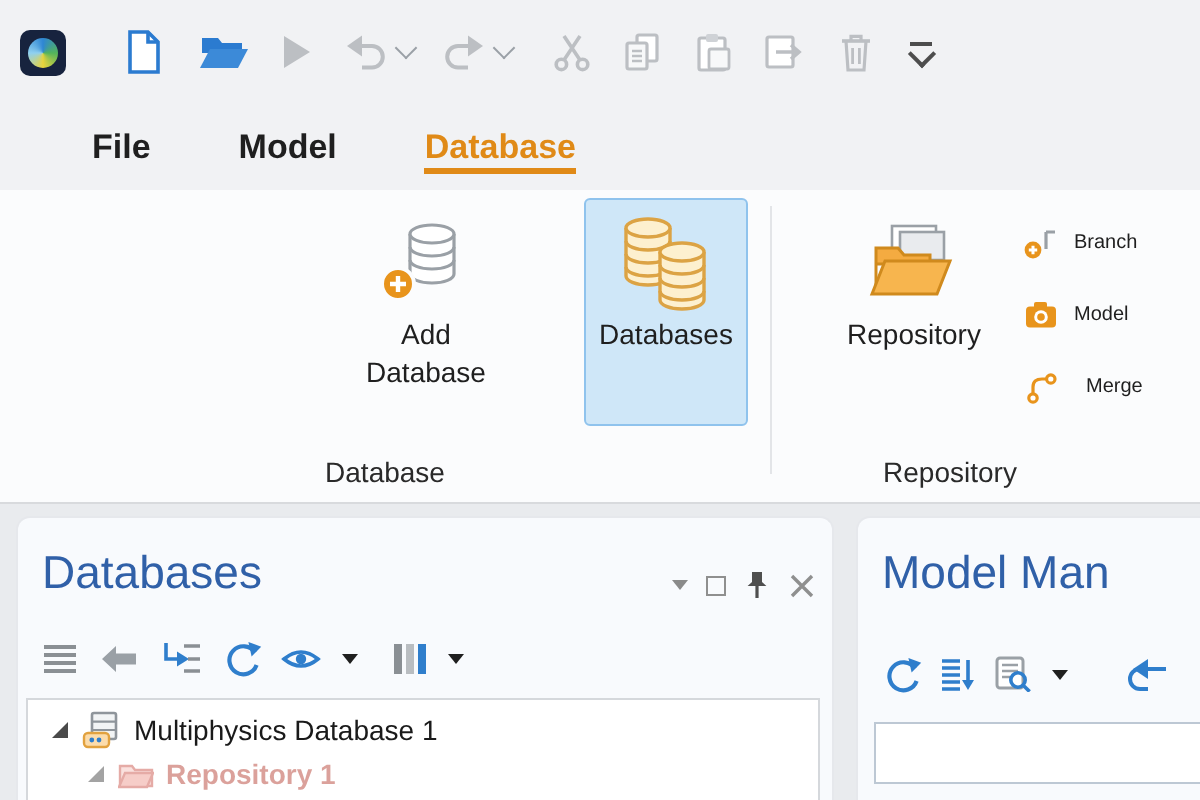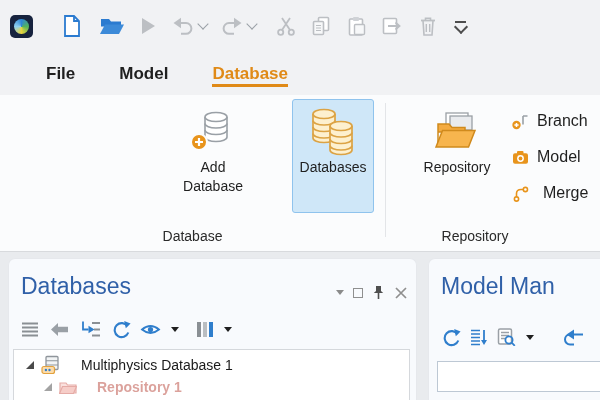--- a/index.html
+++ b/index.html
@@ -25,38 +25,38 @@
   
   .ribbon{position:absolute;left:0;top:95px;width:600px;height:157px;background:#fbfcfd;border-bottom:1px solid #d8dadd;box-sizing:border-box;}
   .bigbtn{position:absolute;top:4px;height:114px;display:flex;flex-direction:column;align-items:center;border:1px solid transparent;border-radius:3px;box-sizing:border-box;}
   .bigbtn .ic{margin-top:6px;height:52px;display:flex;align-items:center;justify-content:center;}
   .bigbtn .lbl{font-size:14px;color:#1f1f1f;text-align:center;line-height:1.35;white-space:pre-line;}
   .bigbtn.selected{background:#cfe7f8;border-color:#8fc3ed;}
   .ddchev{display:inline-block;width:6px;height:6px;border-right:1.5px solid #444;border-bottom:1.5px solid #444;transform:rotate(45deg) translate(-2px,-2px);margin-left:4px;}
   .gsep{position:absolute;left:385px;top:8px;width:1px;height:134px;background:#e3e5e8;}
   .grouplbl{position:absolute;bottom:7px;font-size:14px;color:#2a2a2a;text-align:center;}
   .smallbtn{position:absolute;left:512px;height:26px;display:flex;align-items:center;gap:8px;white-space:nowrap;}
-  .smallbtn .lbl{font-size:16px;color:#1f1f1f;}
+  .smallbtn .lbl{font-size:10px;color:#1f1f1f;}
 
   
   .workspace{position:absolute;left:0;top:252px;width:600px;height:148px;background:#e9ebee;}
   .panel{position:absolute;top:6px;background:#f8fafd;border:1px solid #e6e8ec;border-bottom:none;border-radius:7px 7px 0 0;box-sizing:border-box;}
   .panel.left{left:8px;width:409px;height:142px;}
   .panel.right{left:428px;width:200px;height:142px;}
   .ptitle{position:absolute;left:12px;top:14px;font-size:23px;color:#3060a8;white-space:nowrap;}
   .winctl{position:absolute;right:8px;top:26px;display:flex;align-items:center;gap:9px;}
   .tri-dn{width:0;height:0;border-left:4.5px solid transparent;border-right:4.5px solid transparent;border-top:5.5px solid #8a8a8a;}
   .sq{width:10px;height:10px;border:1.6px solid #8f8f8f;box-sizing:border-box;}
   .ptools{position:absolute;left:12px;top:58px;height:24px;display:flex;align-items:center;gap:9px;}
   .tri-dn2{width:0;height:0;border-left:4.5px solid transparent;border-right:4.5px solid transparent;border-top:5.5px solid #1f1f1f;margin-left:1px;}
 
   .treebox{position:absolute;left:4px;top:90px;width:397px;height:60px;background:#fff;border:1px solid #d5d8dc;box-sizing:border-box;overflow:hidden;}
   .trow{position:absolute;left:0;height:22px;display:flex;align-items:center;font-size:14px;color:#1a1a1a;white-space:nowrap;}
   .exp{width:0;height:0;border-left:8px solid transparent;border-bottom:8px solid #4a4a4a;margin-right:7px;}
-  .trow .txt{margin-left:20px;}
+  .trow .txt{margin-left:6px;}
   .trow.faded{opacity:.5;justify-content:space-between;}
   .trow.faded .txt{color:#b8463a;font-weight:600;}
 
   .mm-search{position:absolute;left:8px;top:102px;width:200px;height:31px;border:1px solid #bdc8d4;background:#fff;box-sizing:border-box;outline:none;font-size:14px;padding:0 6px;}
 </style>
 </head>
 <body>
 
 <div class="stage">
 

